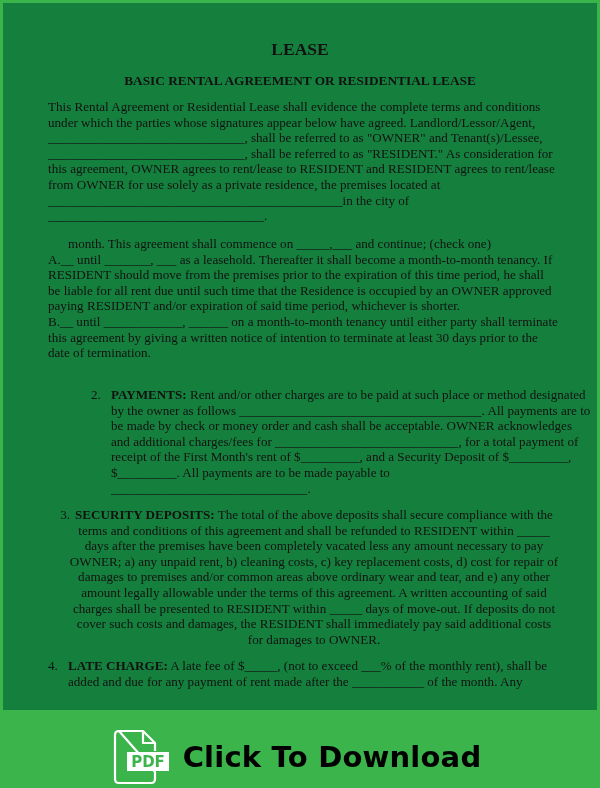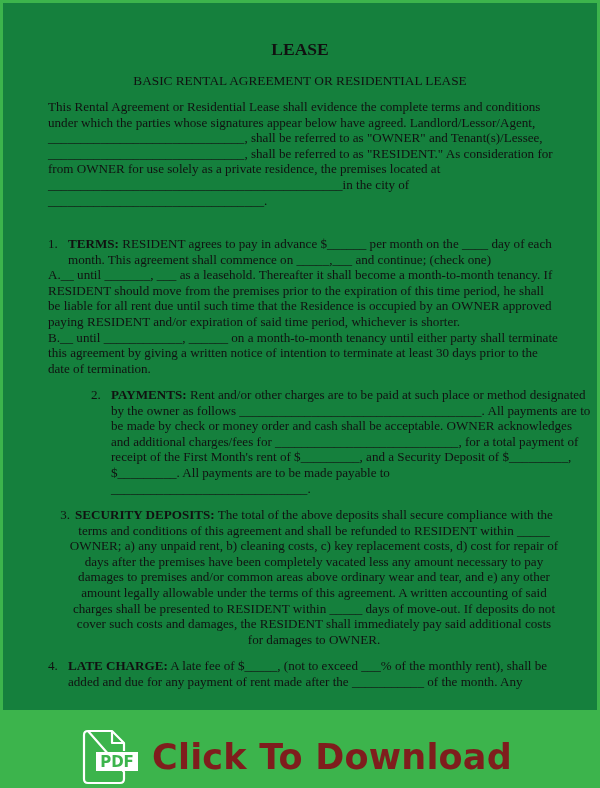--- a/index.html
+++ b/index.html
@@ -17,59 +17,59 @@
   .doc {
     position: absolute; left: 45px; top: 0; width: 510px;
     font-size: 13.1px; line-height: 15.6px;
   }
   .title {
     position: absolute; left: 0; width: 594px; top: 36px; text-align: center;
     font-weight: bold; font-size: 17.5px; margin: 0;
   }
   .subtitle {
     position: absolute; left: 0; width: 594px; top: 70px; text-align: center;
-    font-weight: normal; font-size: 13.3px; margin: 0;
+    font-weight: bold; font-size: 13.3px; margin: 0;
   }
   .para { position: absolute; left: 0; width: 512px; margin: 0; }
   .line { white-space: pre; display: block; }
   .indent { padding-left: 20px; font-family: Liberation Serif, serif; }
   .num { display: inline-block; width: 20px; }
   .b { font-weight: bold; }
   .banner {
     position: absolute; left: 4px; top: 710px; width: 600px; height: 94px;
     display: flex; align-items: center; justify-content: center; cursor: pointer;
   }
   .banner-inner { display: flex; align-items: center; gap: 12px; margin-left: -14px; }
   .pdf-icon { width: 58px; height: 56px; }
   .banner-label {
-    font-family: "DejaVu Sans", sans-serif; color: #7f1d1d; font-weight: bold;
-    font-size: 35px; letter-spacing: 0.2px;
+    font-family: "DejaVu Sans", sans-serif; color: #000000; font-weight: bold;
+    font-size: 29px; letter-spacing: 0.2px;
   }
 </style>
 </head>
 <body>
 
 <div class="page">
   <h1 class="title">LEASE</h1>
   <h2 class="subtitle">BASIC RENTAL AGREEMENT OR RESIDENTIAL LEASE</h2>
 
   <div class="doc">
 
     <div class="para" style="top:96px;">
       <span class="line">This Rental Agreement or Residential Lease shall evidence the complete terms and conditions</span>
       <span class="line">under which the parties whose signatures appear below have agreed. Landlord/Lessor/Agent,</span>
       <span class="line">______________________________, shall be referred to as "OWNER" and Tenant(s)/Lessee,</span>
       <span class="line">______________________________, shall be referred to as "RESIDENT." As consideration for</span>
+      <span class="line">this agreement, OWNER agrees to rent/lease to RESIDENT and RESIDENT agrees to rent/lease</span>
       <span class="line">from OWNER for use solely as a private residence, the premises located at</span>
       <span class="line">_____________________________________________in the city of</span>
       <span class="line">_________________________________.</span>
     </div>
 
     <div class="para" style="top:233px;">
-      <span class="line"><span class="num">1.</span><span class="b">TERMS:</span><span> RESIDENT agrees to pay in advance $______ per month on the ____ day of each</span></span>
       <span class="line indent">month. This agreement shall commence on _____,___ and continue; (check one)</span>
       <span class="line">A.__ until _______, ___ as a leasehold. Thereafter it shall become a month-to-month tenancy. If</span>
       <span class="line">RESIDENT should move from the premises prior to the expiration of this time period, he shall</span>
       <span class="line">be liable for all rent due until such time that the Residence is occupied by an OWNER approved</span>
       <span class="line">paying RESIDENT and/or expiration of said time period, whichever is shorter.</span>
       <span class="line">B.__ until ____________, ______ on a month-to-month tenancy until either party shall terminate</span>
       <span class="line">this agreement by giving a written notice of intention to terminate at least 30 days prior to the</span>
       <span class="line">date of termination.</span>
     </div>
 
@@ -79,22 +79,22 @@
       <span class="line indent">be made by check or money order and cash shall be acceptable. OWNER acknowledges</span>
       <span class="line indent">and additional charges/fees for ____________________________, for a total payment of</span>
       <span class="line indent">receipt of the First Month's rent of $_________, and a Security Deposit of $_________,</span>
       <span class="line indent">$_________. All payments are to be made payable to</span>
       <span class="line indent">______________________________.</span>
     </div>
 
     <div class="para" style="top:504px;text-align:center;">
       <span class="line"><span class="num">3.</span><span class="b">SECURITY DEPOSITS:</span><span> The total of the above deposits shall secure compliance with the</span></span>
       <span class="line indent">terms and conditions of this agreement and shall be refunded to RESIDENT within _____</span>
+      <span class="line indent">days after the premises have been completely vacated less any amount necessary to pay</span>
       <span class="line indent">OWNER; a) any unpaid rent, b) cleaning costs, c) key replacement costs, d) cost for repair of</span>
-      <span class="line indent">days after the premises have been completely vacated less any amount necessary to pay</span>
       <span class="line indent">damages to premises and/or common areas above ordinary wear and tear, and e) any other</span>
       <span class="line indent">amount legally allowable under the terms of this agreement. A written accounting of said</span>
       <span class="line indent">charges shall be presented to RESIDENT within _____ days of move-out. If deposits do not</span>
       <span class="line indent">cover such costs and damages, the RESIDENT shall immediately pay said additional costs</span>
       <span class="line indent">for damages to OWNER.</span>
     </div>
 
     <div class="para" style="top:655px;">
       <span class="line"><span class="num">4.</span><span class="b">LATE CHARGE:</span><span> A late fee of $_____, (not to exceed ___% of the monthly rent), shall be</span></span>
       <span class="line indent">added and due for any payment of rent made after the ___________ of the month. Any</span>

